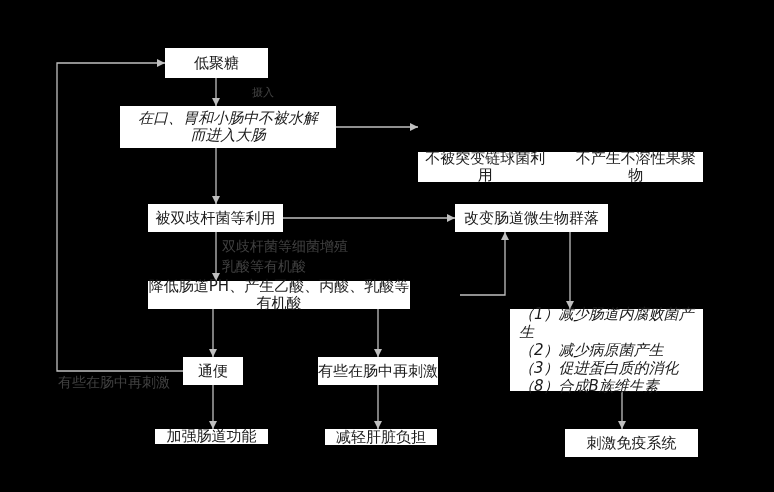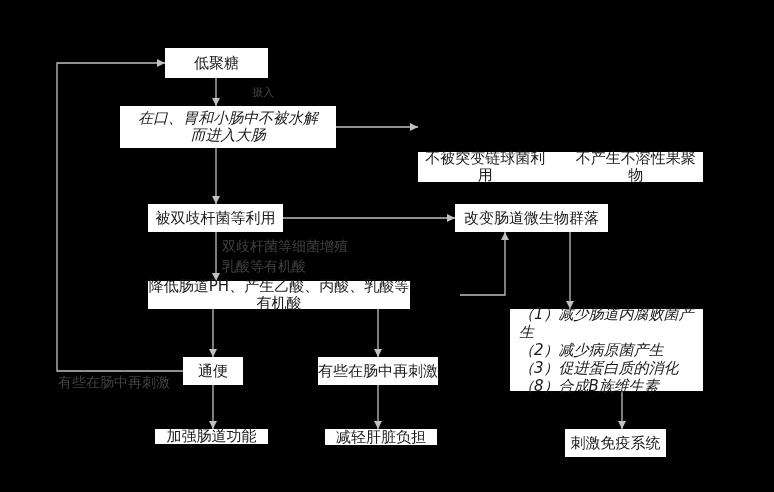--- a/index.html
+++ b/index.html
@@ -119,21 +119,21 @@
   </div>
 
   <div class="node" style="left:155px;top:429px;width:113px;height:15px">
     <span>加强肠道功能</span>
   </div>
 
   <div class="node" style="left:325px;top:429px;width:112px;height:16px">
     <span>减轻肝脏负担</span>
   </div>
 
-  <div class="node" style="left:565px;top:429px;width:101px;height:28px">
+  <div class="node" style="left:565px;top:429px;width:133px;height:28px">
     <span>刺激免疫系统</span>
   </div>
 
   <div class="dim small" style="left:224px;top:85px">摄入</div>
   <div class="dim" style="left:222px;top:238px">双歧杆菌等细菌增殖</div>
   <div class="dim" style="left:222px;top:258px">乳酸等有机酸</div>
   <div class="dim" style="left:58px;top:374px">有些在肠中再刺激</div>
 
 </div>
 

